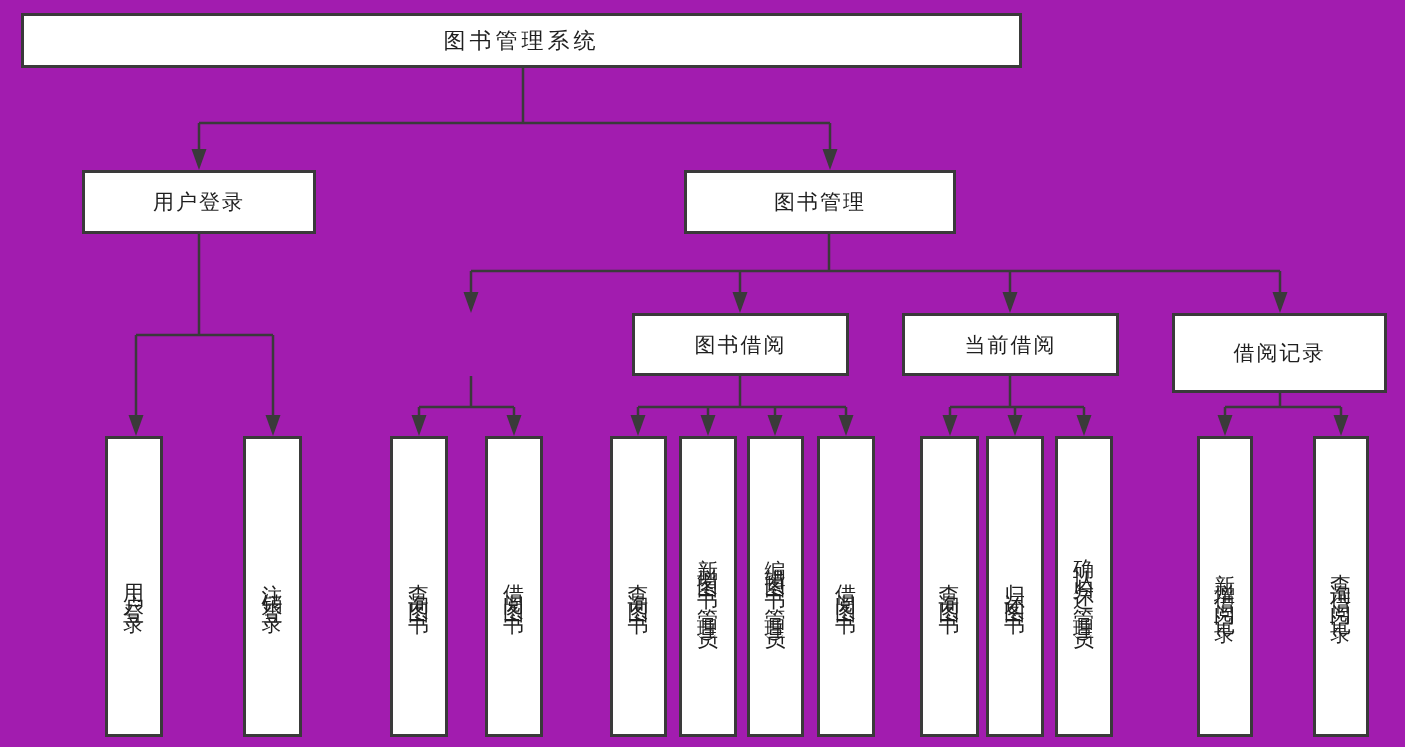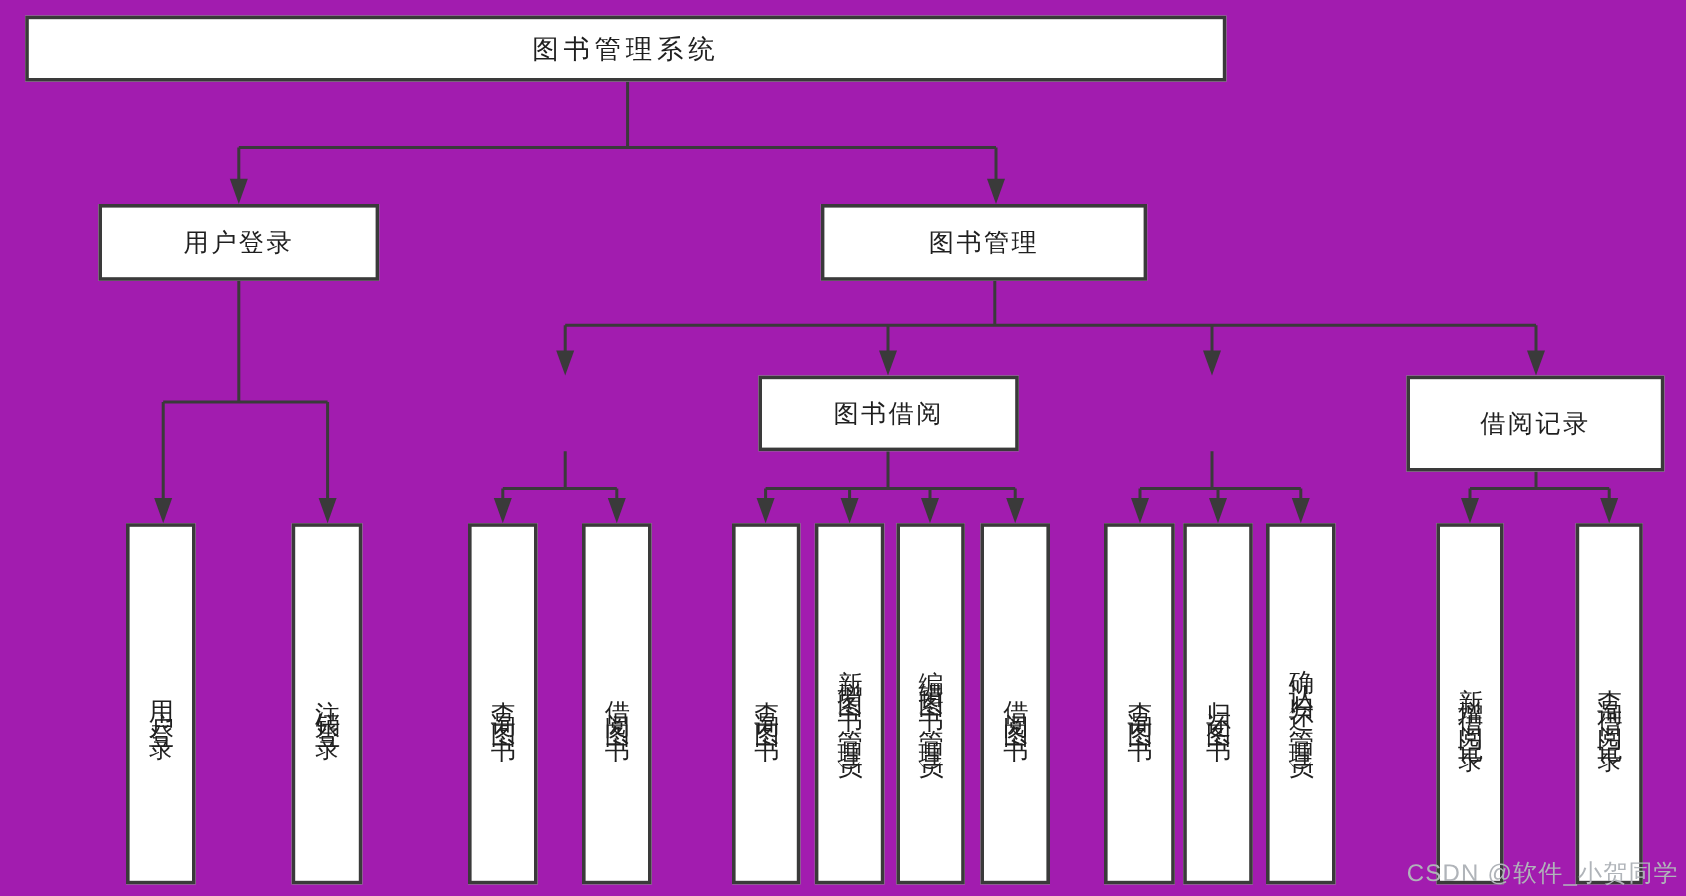--- a/index.html
+++ b/index.html
@@ -79,20 +79,21 @@
       <polygon points="1333.5,415 1348.5,415 1341,436"></polygon>
     </g>
   </svg>
 
   <div class="box hbox rootbox" style="left:21px; top:13px; width:1001px; height:55px;">图书管理系统</div>
 
   <div class="box hbox" style="left:82px; top:170px; width:234px; height:64px;">用户登录</div>
   <div class="box hbox" style="left:684px; top:170px; width:272px; height:64px;text-align:right;">图书管理</div>
 
   <div class="box hbox" style="left:632px; top:313px; width:217px; height:63px;">图书借阅</div>
+  <div class="box hbox" style="left:902px; top:313px; width:217px; height:63px;">当前借阅</div>
   <div class="box hbox" style="left:1172px; top:313px; width:215px; height:80px;">借阅记录</div>
 
   <div class="box leaf" style="left:105px; top:436px; width:58px; height:301px;">
     <span class="v-label">用户登录</span>
   </div>
   <div class="box leaf" style="left:243px; top:436px; width:59px; height:301px;">
     <span class="v-label">注销登录</span>
   </div>
 
   <div class="box leaf" style="left:390px; top:436px; width:58px; height:301px;">
@@ -125,15 +126,14 @@
     <span class="v-label">确认归还（管理员）</span>
   </div>
 
   <div class="box leaf" style="left:1197px; top:436px; width:56px; height:301px;">
     <span class="v-label">新增借阅记录</span>
   </div>
   <div class="box leaf" style="left:1313px; top:436px; width:56px; height:301px;">
     <span class="v-label">查询借阅记录</span>
   </div>
 
-  <div class="watermark">CSDN @软件_小贺同学</div>
 
 </div>
 
 </body></html>

